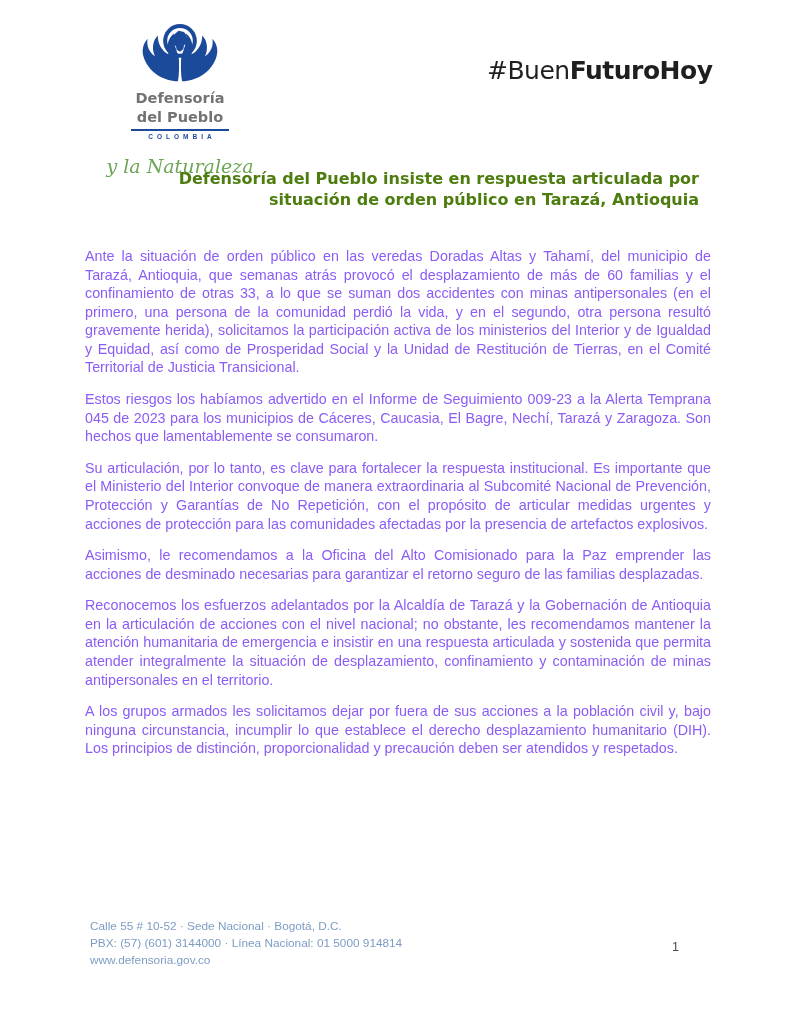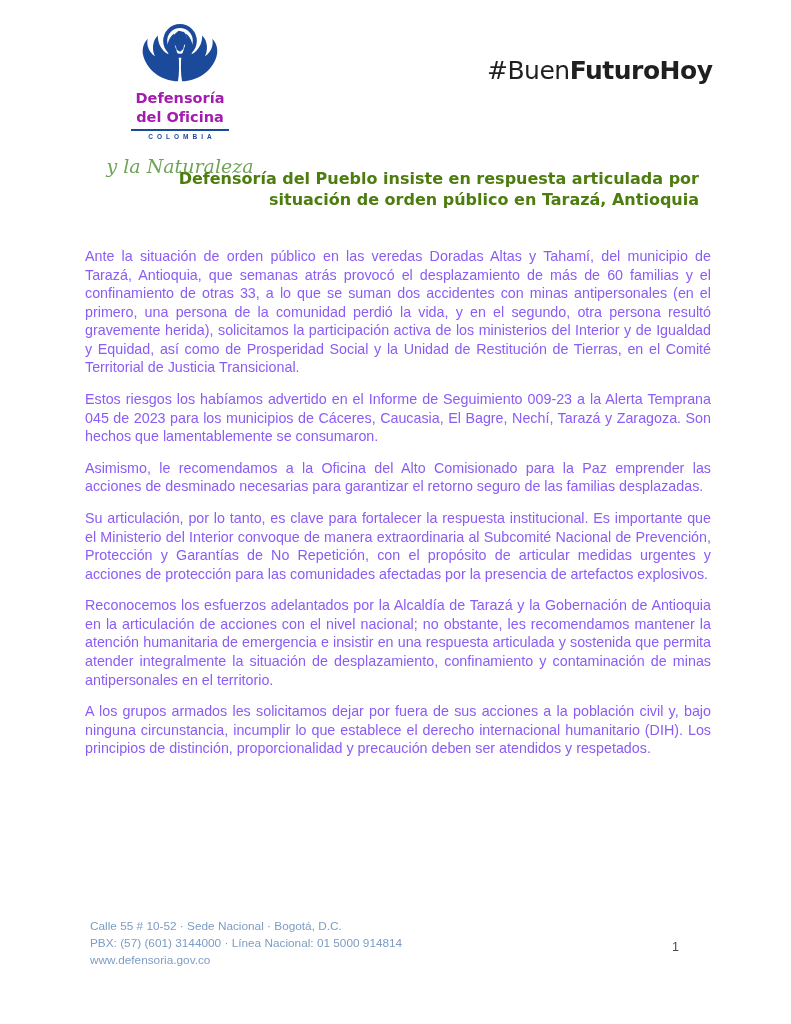--- a/index.html
+++ b/index.html
@@ -14,21 +14,21 @@
   }
 
   
   .logo-block {
     position:absolute; left:100px; top:22px;
     width:160px; text-align:center;
   }
   .emblem-wrap { display:block; width:100%; text-align:center; }
   .logo-name {
     margin-top:2px;
-    color:#a21caf; font-weight:bold;
+    color:#737373; font-weight:bold;
     font-size:14.5px; line-height:1.16;
     font-family:"DejaVu Sans", sans-serif;
   }
   .logo-underline {
     width:98px; height:2px; background:#1b4a9b;
     margin:3px auto 2px auto;
   }
   .logo-country {
     color:#1b4a9b; font-size:6.5px; font-weight:bold;
     letter-spacing:4px; text-indent:4px;
@@ -116,39 +116,39 @@
                    C115 35 111 45 102 51
                    C107 41 106 28 98 20
                    C98 32 92 43 82 48
                    C86 37 83 24 74 17
                    C75 30 71 41 67 50
                    C66 63 66 76 68 88 Z"></path>
         </g>
       </svg>
     </span>
     <div class="logo-name">Defensoría</div>
-    <div class="logo-name">del Oficina</div>
+    <div class="logo-name">del Pueblo</div>
     <div class="logo-underline"></div>
     <div class="logo-country">COLOMBIA</div>
     <div class="logo-tagline">y la Naturaleza</div>
   </div>
 
   <div class="hashtag">
     <span class="h-light">#Buen</span><span class="h-heavy">FuturoHoy</span>
   </div>
 
   <h1 class="doc-title">Defensoría del Pueblo insiste en respuesta articulada por situación de orden público en Tarazá, Antioquia</h1>
 
   <div class="doc-body">
     <p>Ante la situación de orden público en las veredas Doradas Altas y Tahamí, del municipio de Tarazá, Antioquia, que semanas atrás provocó el desplazamiento de más de 60 familias y el confinamiento de otras 33, a lo que se suman dos accidentes con minas antipersonales (en el primero, una persona de la comunidad perdió la vida, y en el segundo, otra persona resultó gravemente herida), solicitamos la participación activa de los ministerios del Interior y de Igualdad y Equidad, así como de Prosperidad Social y la Unidad de Restitución de Tierras, en el Comité Territorial de Justicia Transicional.</p>
     <p>Estos riesgos los habíamos advertido en el Informe de Seguimiento 009-23 a la Alerta Temprana 045 de 2023 para los municipios de Cáceres, Caucasia, El Bagre, Nechí, Tarazá y Zaragoza. Son hechos que lamentablemente se consumaron.</p>
+    <p>Su articulación, por lo tanto, es clave para fortalecer la respuesta institucional. Es importante que el Ministerio del Interior convoque de manera extraordinaria al Subcomité Nacional de Prevención, Protección y Garantías de No Repetición, con el propósito de articular medidas urgentes y acciones de protección para las comunidades afectadas por la presencia de artefactos explosivos.</p>
     <p>Asimismo, le recomendamos a la Oficina del Alto Comisionado para la Paz emprender las acciones de desminado necesarias para garantizar el retorno seguro de las familias desplazadas.</p>
-    <p>Su articulación, por lo tanto, es clave para fortalecer la respuesta institucional. Es importante que el Ministerio del Interior convoque de manera extraordinaria al Subcomité Nacional de Prevención, Protección y Garantías de No Repetición, con el propósito de articular medidas urgentes y acciones de protección para las comunidades afectadas por la presencia de artefactos explosivos.</p>
     <p>Reconocemos los esfuerzos adelantados por la Alcaldía de Tarazá y la Gobernación de Antioquia en la articulación de acciones con el nivel nacional; no obstante, les recomendamos mantener la atención humanitaria de emergencia e insistir en una respuesta articulada y sostenida que permita atender integralmente la situación de desplazamiento, confinamiento y contaminación de minas antipersonales en el territorio.</p>
-    <p>A los grupos armados les solicitamos dejar por fuera de sus acciones a la población civil y, bajo ninguna circunstancia, incumplir lo que establece el derecho internacional humanitario (DIH). Los principios de distinción, proporcionalidad y precaución deben ser atendidos y respetados.</p>
+    <p>A los grupos armados les solicitamos dejar por fuera de sus acciones a la población civil y, bajo ninguna circunstancia, incumplir lo que establece el derecho desplazamiento humanitario (DIH). Los principios de distinción, proporcionalidad y precaución deben ser atendidos y respetados.</p>
   </div>
 
   <div class="footer">
     <div>Calle 55 # 10-52 · Sede Nacional · Bogotá, D.C.</div>
     <div>PBX: (57) (601) 3144000 · Línea Nacional: 01 5000 914814</div>
     <a href="#" class="site">www.defensoria.gov.co</a>
   </div>
 
   <div class="page-number">1</div>
 

